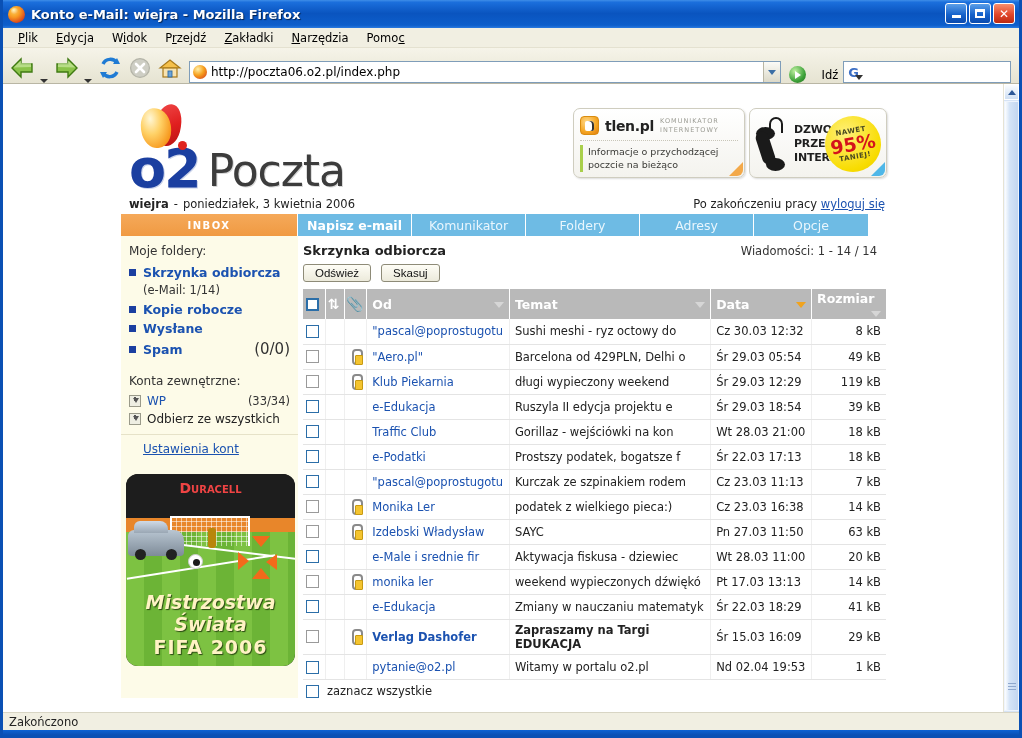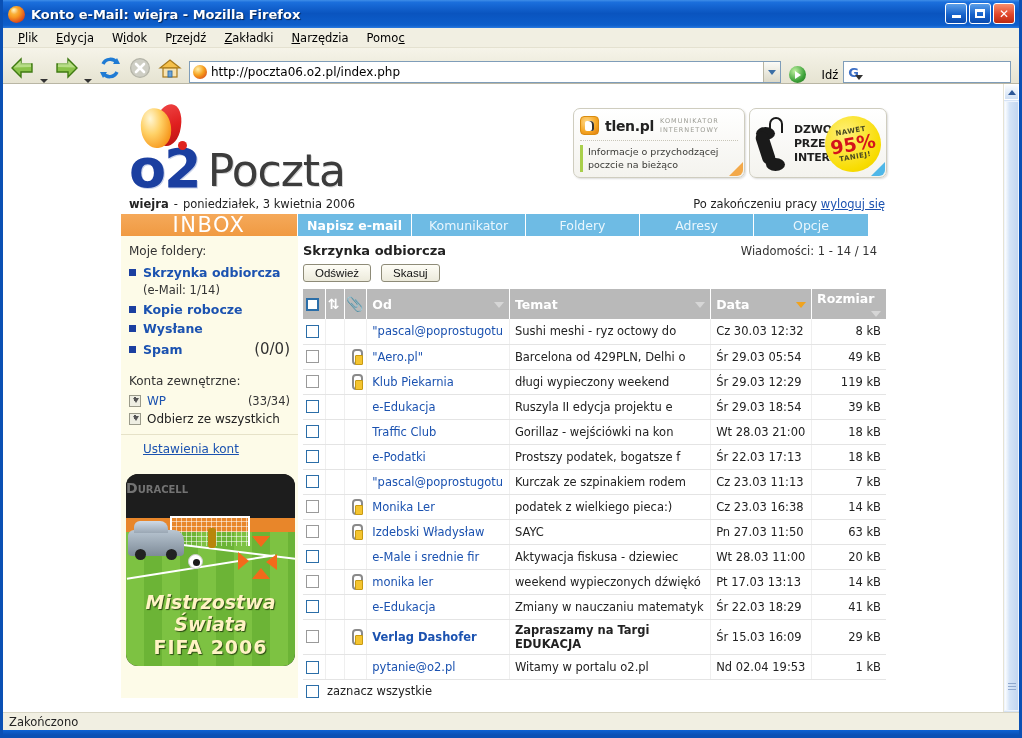--- a/index.html
+++ b/index.html
@@ -273,21 +273,21 @@
   #tabs { height: 22px; display: flex; }
   .tab {
     flex: 0 0 auto; height: 22px;
     background: #6ebbe4; color: #e9f6fd;
     display:flex;align-items:center;justify-content:center;
     font-size: 12.5px; cursor: pointer;
     border-right: 1px solid #ffffff;
   }
   .tab.inbox {
     background: linear-gradient(to bottom,#f5a95a,#f09a42);
-    color: #fff; font-weight: normal; font-size: 21px;
+    color: #fff; font-weight: bold; font-size: 10px;
     letter-spacing: 1.5px; width: 177px;
   }
   .tab.w115{width:114px;}
   .tab.bold{font-weight:bold;color:#ffffff;}
   .tab:last-child{border-right:none;}
 
   
   #maincols { display: flex; }
   #sidebar { flex: 0 0 177px; background: #fdfbe8; padding: 8px 0 0 0; position:relative;}
   #sidebar .sbtitle { font-size: 12px; color: #333; padding: 0 0 5px 8px; }
@@ -321,22 +321,22 @@
   }
   .settingsrow a{color:#1b52b0;}
 
   #adbox{
     margin: 12px 0 0 5px; width: 169px; height: 192px;
     border-radius: 12px; overflow: hidden; position: relative;
     background: #1b1b1b;
   }
   #adbox .sky{position:absolute;left:0;top:0;right:0;height:58px;background:#1d1d1d;}
   #adbox .dcell{
-    position:absolute; left:0; right:0; top:6px; text-align:left;
-    font-size:14px;font-weight:bold;color:#737373;letter-spacing:0px;
+    position:absolute; left:0; right:0; top:6px; text-align:center;
+    font-size:14px;font-weight:bold;color:#ef4444;letter-spacing:0px;
   }
   #adbox .dcell small{font-size:10px;}
   #adbox .pitch{
     position:absolute;left:0;right:0;top:44px;bottom:0;
     background: repeating-linear-gradient(90deg,#7dc242 0 18px,#6cb436 18px 36px);
   }
   #adbox .orange{position:absolute;left:0;right:0;top:44px;height:14px;background:#e8862a;}
   #adbox .goal{
     position:absolute;left:44px;top:42px;width:80px;height:30px;
     border:2px solid #fff;border-bottom:none;

